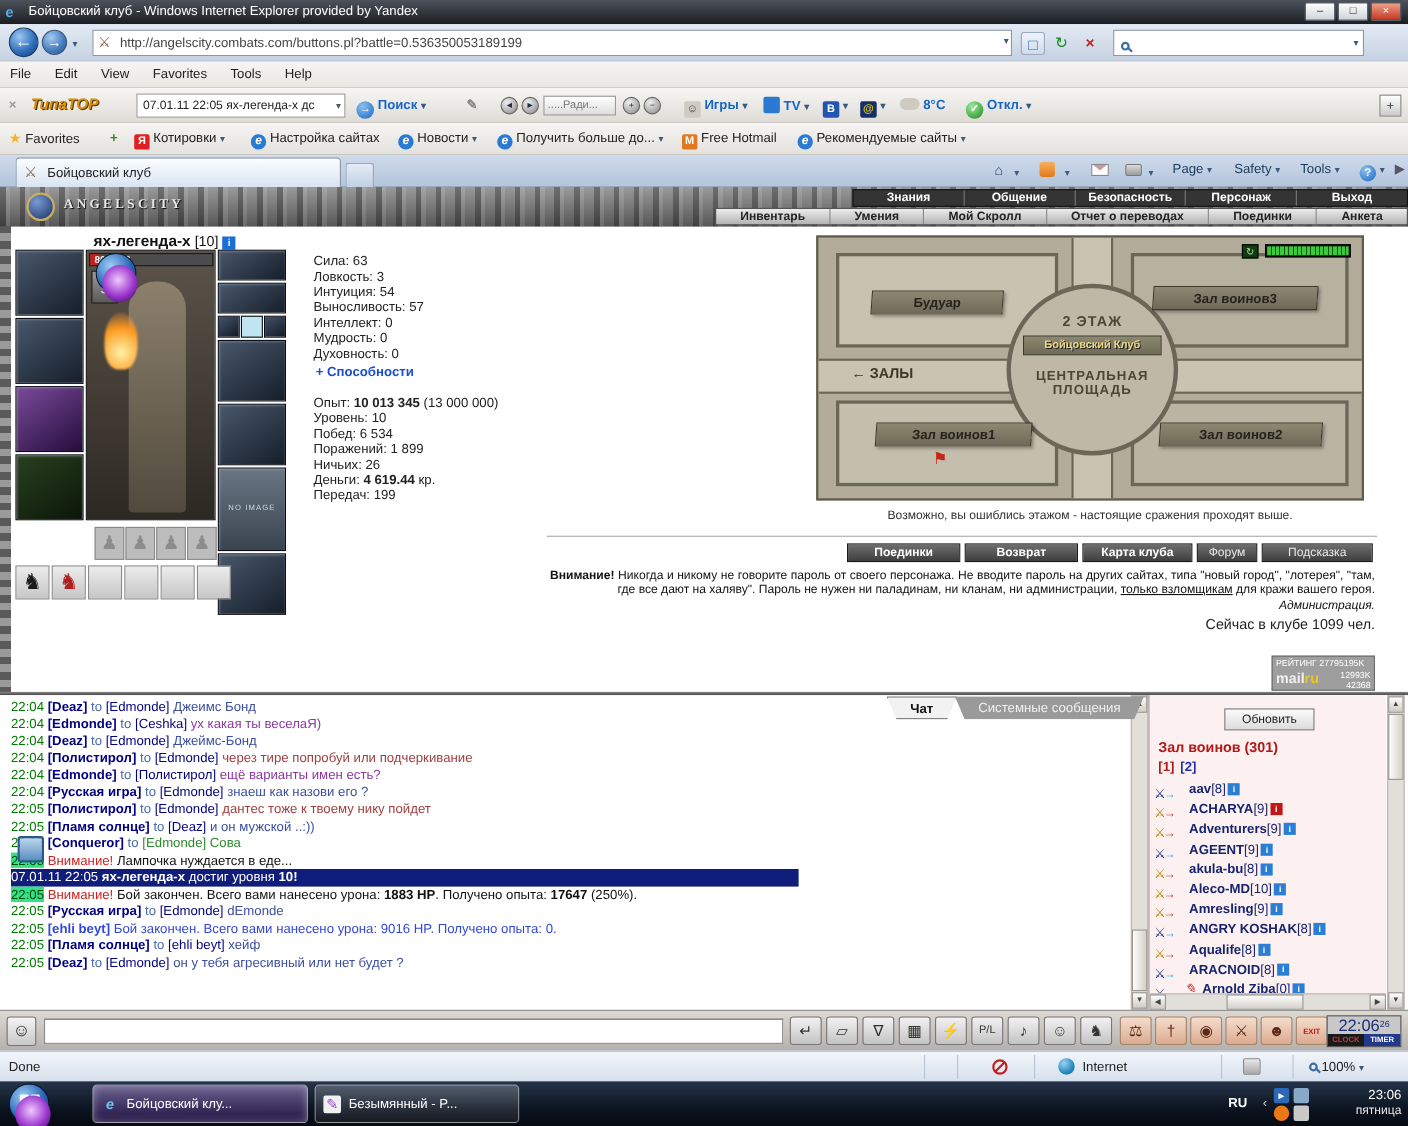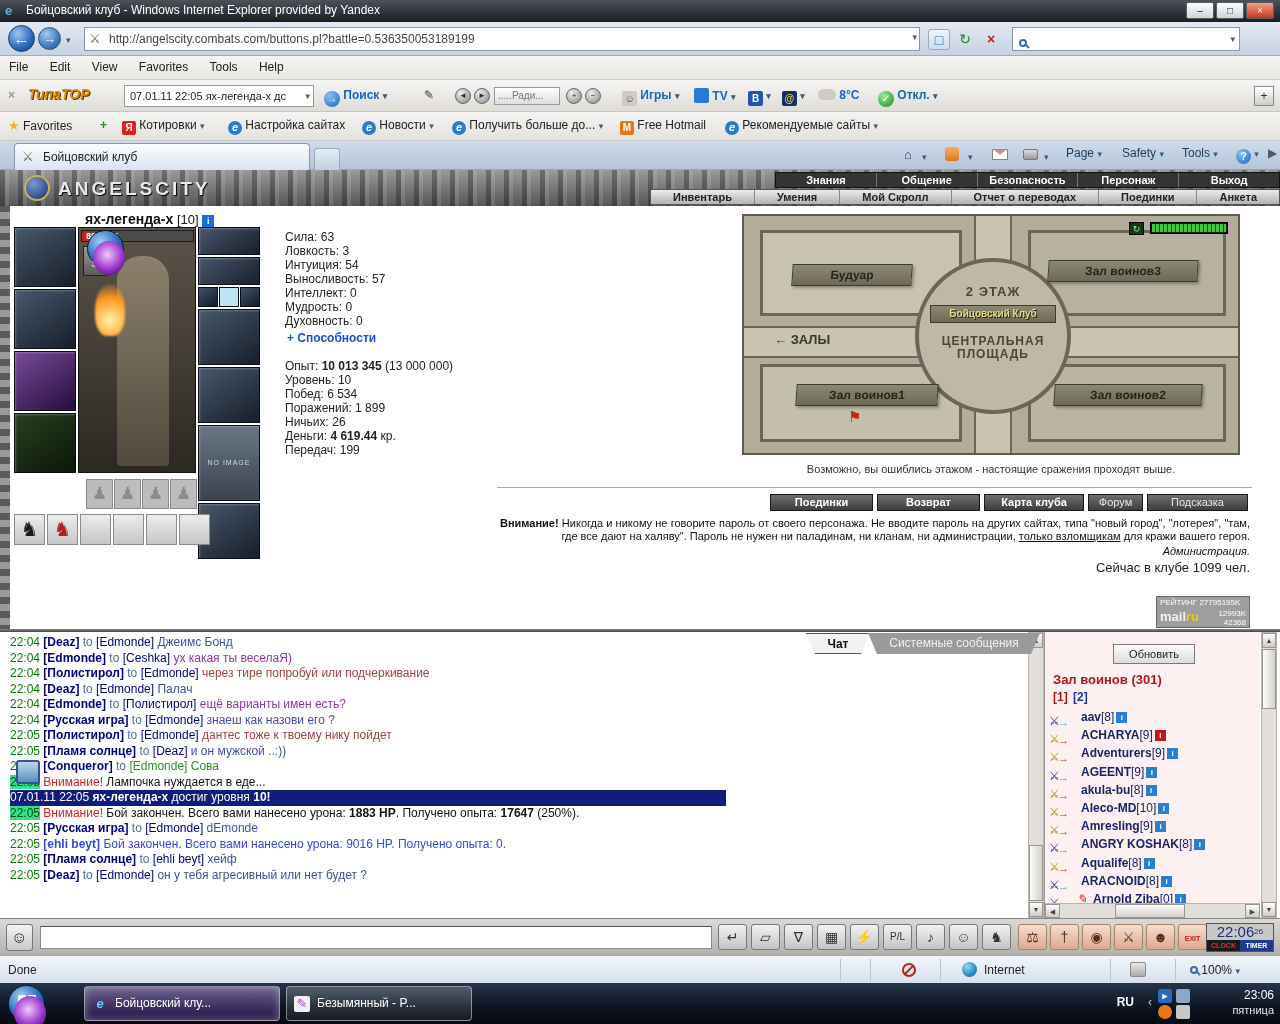--- a/index.html
+++ b/index.html
@@ -61,21 +61,21 @@
 .mailic{display:inline-block;width:16px;height:11px;background:#fff;border:1px solid #888;position:relative;vertical-align:-1px}
 .mailic::after{content:"";position:absolute;left:1px;top:0;border:6px solid transparent;border-top:5px solid #c99;border-width:5px 6px 0 6px}
 .printic{display:inline-block;width:15px;height:11px;background:linear-gradient(#ddd,#999);border:1px solid #777;border-radius:2px;vertical-align:-1px}
 .helpic{display:inline-block;width:15px;height:15px;border-radius:50%;background:radial-gradient(circle at 35% 30%,#8ac0f0,#1a66c0);color:#fff;font-size:10px;font-weight:bold;text-align:center;line-height:15px;vertical-align:-3px}
 
 .page{position:absolute;left:0;top:170px;width:1280px;height:785px;background:#fff;overflow:hidden}
 .ornament{position:absolute;left:0;top:0;width:10px;height:461px;background:repeating-linear-gradient(180deg,#9a9a9a 0 7px,#5a5a5a 7px 14px)}
 .gamehdr{position:absolute;left:0;top:0;width:1280px;height:36px;background:linear-gradient(#9a9a9a,#565656);overflow:hidden}
 .gamehdr .chain{position:absolute;inset:0;background:repeating-linear-gradient(90deg,rgba(0,0,0,.28) 0 5px,rgba(255,255,255,.12) 5px 9px,rgba(0,0,0,0) 9px 18px)}
 .emblem{position:absolute;left:24px;top:5px;width:26px;height:26px;border-radius:50%;background:radial-gradient(circle at 35% 30%,#7a9ad0,#17306a);border:2px solid #c8b060}
-.glogo{position:absolute;left:58px;top:8px;font-family:Liberation Sans, sans-serif;font-weight:bold;font-size:19px;letter-spacing:3px;color:#e8e8e8;text-shadow:1px 1px 1px #000}
+.glogo{position:absolute;left:58px;top:8px;font-family:Liberation Serif, serif;font-weight:bold;font-size:12px;letter-spacing:3px;color:#e8e8e8;text-shadow:1px 1px 1px #000}
 .gnav{position:absolute;right:0;top:2px;width:505px;height:16px;background:#343434;border:1px solid #111;font-size:11px;font-weight:bold;color:#fff;display:flex}
 .gnav span{flex:1;text-align:center;line-height:14px;border-left:1px solid #777}
 .gnav span:first-child{border-left:none}
 .gsub{position:absolute;right:0;top:19px;width:630px;height:16px;background:linear-gradient(#ececec,#b2b2b2);border:1px solid #555;font-size:11px;font-weight:bold;color:#222;display:flex}
 .gsub span{flex:auto;text-align:center;line-height:14px;border-left:1px solid #888;padding:0 6px}
 .gsub span:first-child{border-left:none}
 .charname{position:absolute;left:85px;top:41px;font-size:13px;color:#111}
 .charname b{font-size:14px}
 .infoic{display:inline-block;width:12px;height:12px;background:#1a6fd4;color:#fff;font-size:9px;font-weight:bold;text-align:center;line-height:12px;vertical-align:0}
 
@@ -459,22 +459,22 @@
         <div>42368</div>
       </div>
     </div>
 
     <div class="divider"></div>
 
     <div class="chatwrap">
       <div class="chat-log" id="chat-log">
           <div class="chat-line"><span class="sg-t">22:04</span><span class="sg-n"> [Deaz]</span><span class="sg-w"> to </span><span class="sg-tn">[Edmonde]</span><span class="sg-b"> Джеимс Бонд</span></div>
           <div class="chat-line"><span class="sg-t">22:04</span><span class="sg-n"> [Edmonde]</span><span class="sg-w"> to </span><span class="sg-tn">[Ceshka]</span><span class="sg-p"> ух какая ты веселаЯ)</span></div>
+          <div class="chat-line"><span class="sg-t">22:04</span><span class="sg-n"> [Deaz]</span><span class="sg-w"> to </span><span class="sg-tn">[Edmonde]</span><span class="sg-b"> Джеймс-Бонд</span></div>
           <div class="chat-line"><span class="sg-t">22:04</span><span class="sg-n"> [Полистирол]</span><span class="sg-w"> to </span><span class="sg-tn">[Edmonde]</span><span class="sg-r"> через тире попробуй или подчеркивание</span></div>
-          <div class="chat-line"><span class="sg-t">22:04</span><span class="sg-n"> [Deaz]</span><span class="sg-w"> to </span><span class="sg-tn">[Edmonde]</span><span class="sg-b"> Палач</span></div>
           <div class="chat-line"><span class="sg-t">22:04</span><span class="sg-n"> [Edmonde]</span><span class="sg-w"> to </span><span class="sg-tn">[Полистирол]</span><span class="sg-p"> ещё варианты имен есть?</span></div>
           <div class="chat-line"><span class="sg-t">22:04</span><span class="sg-n"> [Русская игра]</span><span class="sg-w"> to </span><span class="sg-tn">[Edmonde]</span><span class="sg-b"> знаеш как назови его ?</span></div>
           <div class="chat-line"><span class="sg-t">22:05</span><span class="sg-n"> [Полистирол]</span><span class="sg-w"> to </span><span class="sg-tn">[Edmonde]</span><span class="sg-r"> дантес тоже к твоему нику пойдет</span></div>
           <div class="chat-line"><span class="sg-t">22:05</span><span class="sg-n"> [Пламя солнце]</span><span class="sg-w"> to </span><span class="sg-tn">[Deaz]</span><span class="sg-b"> и он мужской ..:))</span></div>
           <div class="chat-line"><span class="sg-t">22:05</span><span class="sg-n"> [Conqueror]</span><span class="sg-w"> to </span><span class="sg-g">[Edmonde] Сова</span></div>
           <div class="chat-line"><span class="sg-th">22:05</span><span class="sg-warn"> Внимание!</span><span class="sg-k"> Лампочка нуждается в еде...</span></div>
           <div class="chat-line lvl"><span class="sg-wt">07.01.11 22:05 </span><span class="sg-wb">ях-легенда-х</span><span class="sg-wt"> достиг уровня </span><span class="sg-wb">10!</span></div>
           <div class="chat-line"><span class="sg-th">22:05</span><span class="sg-warn"> Внимание!</span><span class="sg-k"> Бой закончен. Всего вами нанесено урона: </span><span class="sg-kb">1883 HP</span><span class="sg-k">. Получено опыта: </span><span class="sg-kb">17647</span><span class="sg-k"> (250%).</span></div>
           <div class="chat-line"><span class="sg-t">22:05</span><span class="sg-n"> [Русская игра]</span><span class="sg-w"> to </span><span class="sg-tn">[Edmonde]</span><span class="sg-b"> dEmonde</span></div>
           <div class="chat-line"><span class="sg-t">22:05</span><span class="sg-nb"> [ehli beyt]</span><span class="sg-b2"> Бой закончен. Всего вами нанесено урона: 9016 HP. Получено опыта: 0.</span></div>

